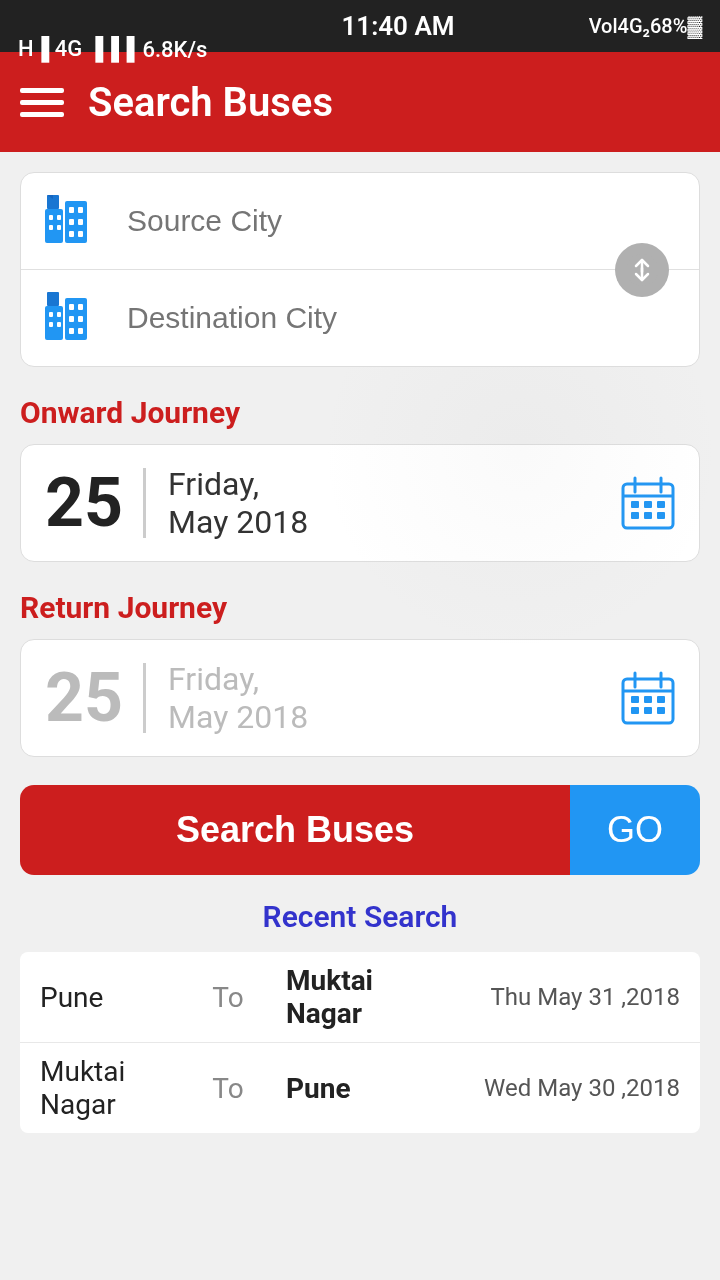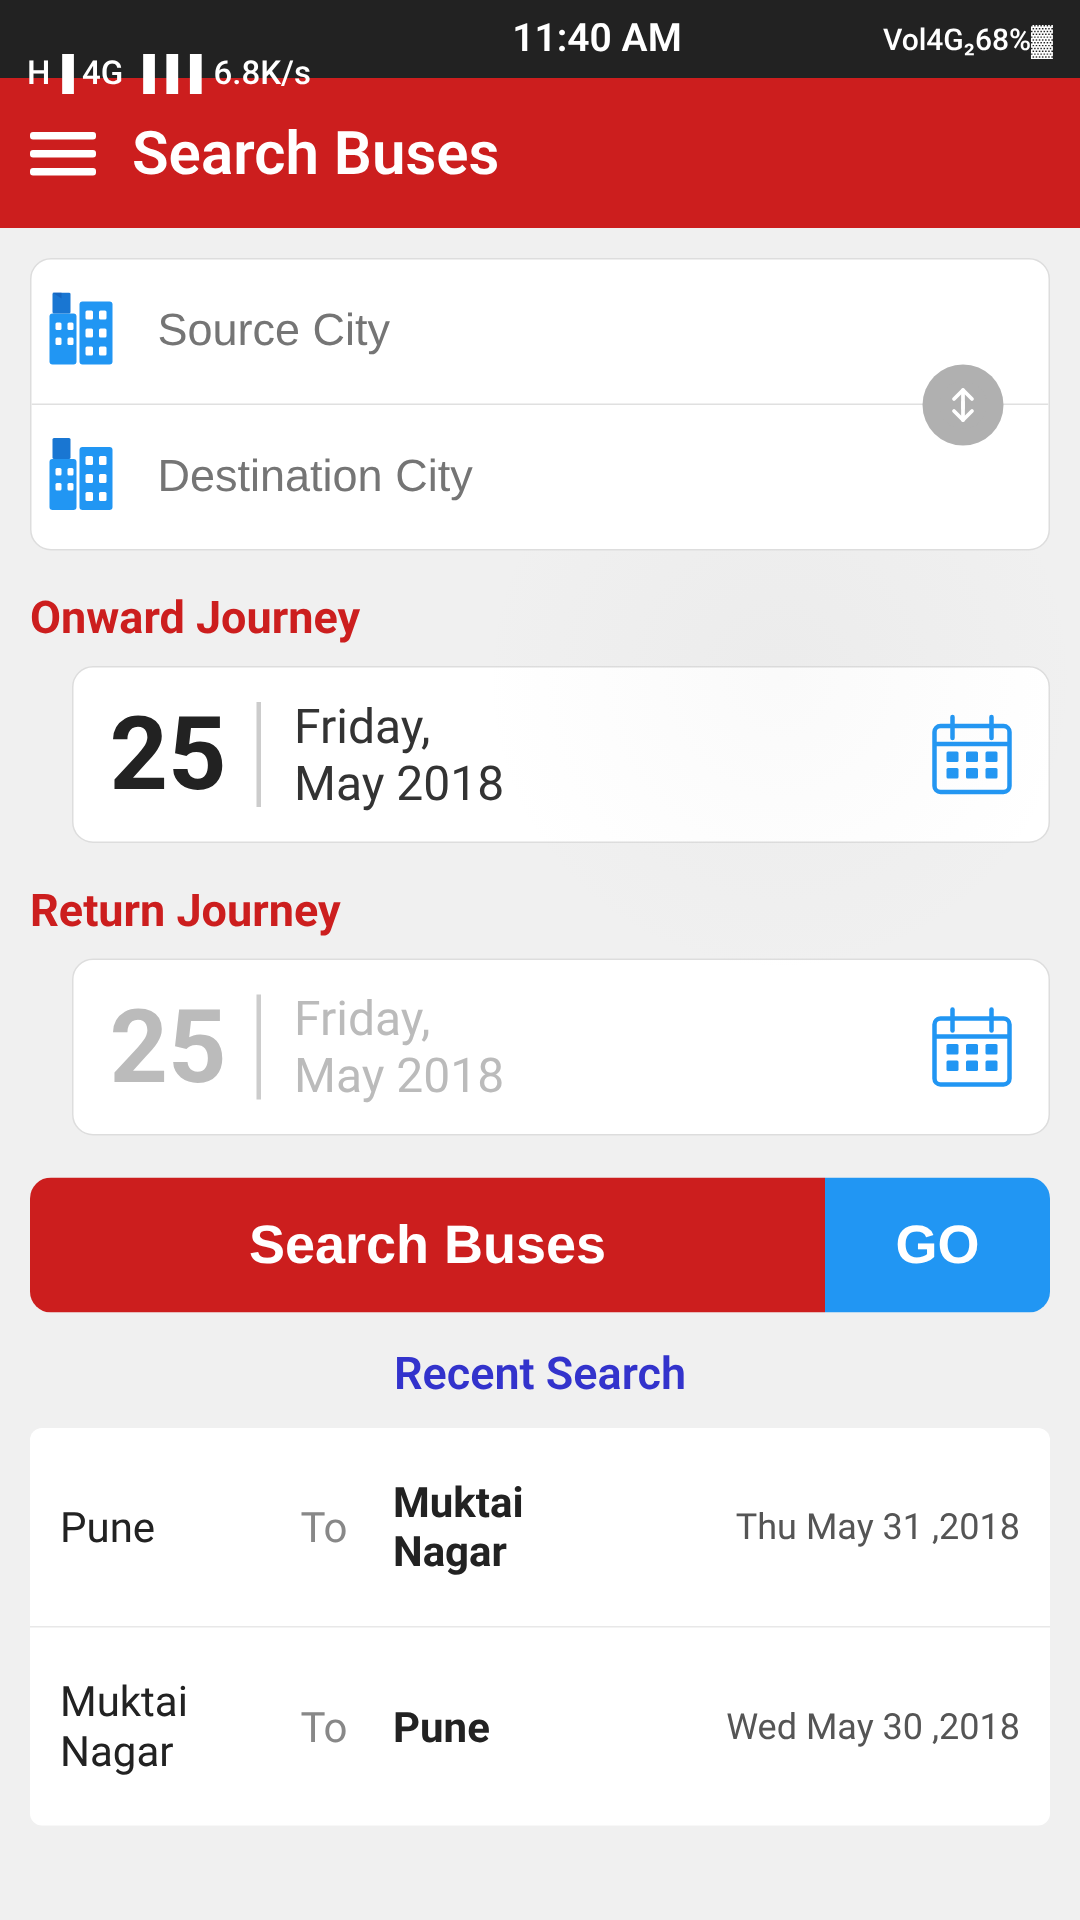--- a/index.html
+++ b/index.html
@@ -86,22 +86,22 @@
       background: #fff;
       border-radius: 14px;
       border: 1.5px solid #ddd;
       overflow: hidden;
       position: relative;
       margin-bottom: 28px;
     }
     .city-row {
       display: flex;
       align-items: center;
-      padding: 22px 8px;
-      gap: 24px;
+      padding: 22px 20px;
+      gap: 34px;
       min-height: 80px;
     }
     .city-row:first-child {
       border-bottom: 1px solid #e0e0e0;
     }
     .city-icon {
       width: 52px;
       height: 52px;
       flex-shrink: 0;
     }
@@ -145,21 +145,20 @@
     
     .date-card {
       background: #fff;
       border-radius: 14px;
       border: 1.5px solid #ddd;
       display: flex;
       align-items: center;
       padding: 20px 24px;
       margin-bottom: 28px;
       cursor: pointer;
-      margin-left: 28px;
     }
     .date-number {
       font-size: 68px;
       font-weight: 700;
       color: #222;
       line-height: 1;
       margin-right: 20px;
     }
     .date-number.muted { color: #bbb; }
     .date-divider {
@@ -196,25 +195,25 @@
       color: #fff;
       font-size: 36px;
       font-weight: 600;
       border: none;
       cursor: pointer;
       display: flex;
       align-items: center;
       justify-content: center;
     }
     .search-btn-go {
-      width: 150px;
+      width: 130px;
       background: #2196f3;
       color: #fff;
       font-size: 36px;
-      font-weight: 700;
+      font-weight: 400;
       border: none;
       cursor: pointer;
       display: flex;
       align-items: center;
       justify-content: center;
     }
 
     
     .recent-search-title {
       text-align: center;
@@ -226,23 +225,23 @@
 
     
     .recent-list {
       background: #fff;
       border-radius: 8px;
       overflow: hidden;
     }
     .recent-item {
       display: flex;
       align-items: center;
-      padding: 33px 20px;
+      padding: 12px 20px;
       border-bottom: 1px solid #e8e8e8;
-      gap: 0;
+      gap: 12px;
     }
     .recent-item:last-child {
       border-bottom: none;
     }
     .recent-from {
       font-size: 28px;
       color: #222;
       font-weight: 400;
       min-width: 130px;
     }

